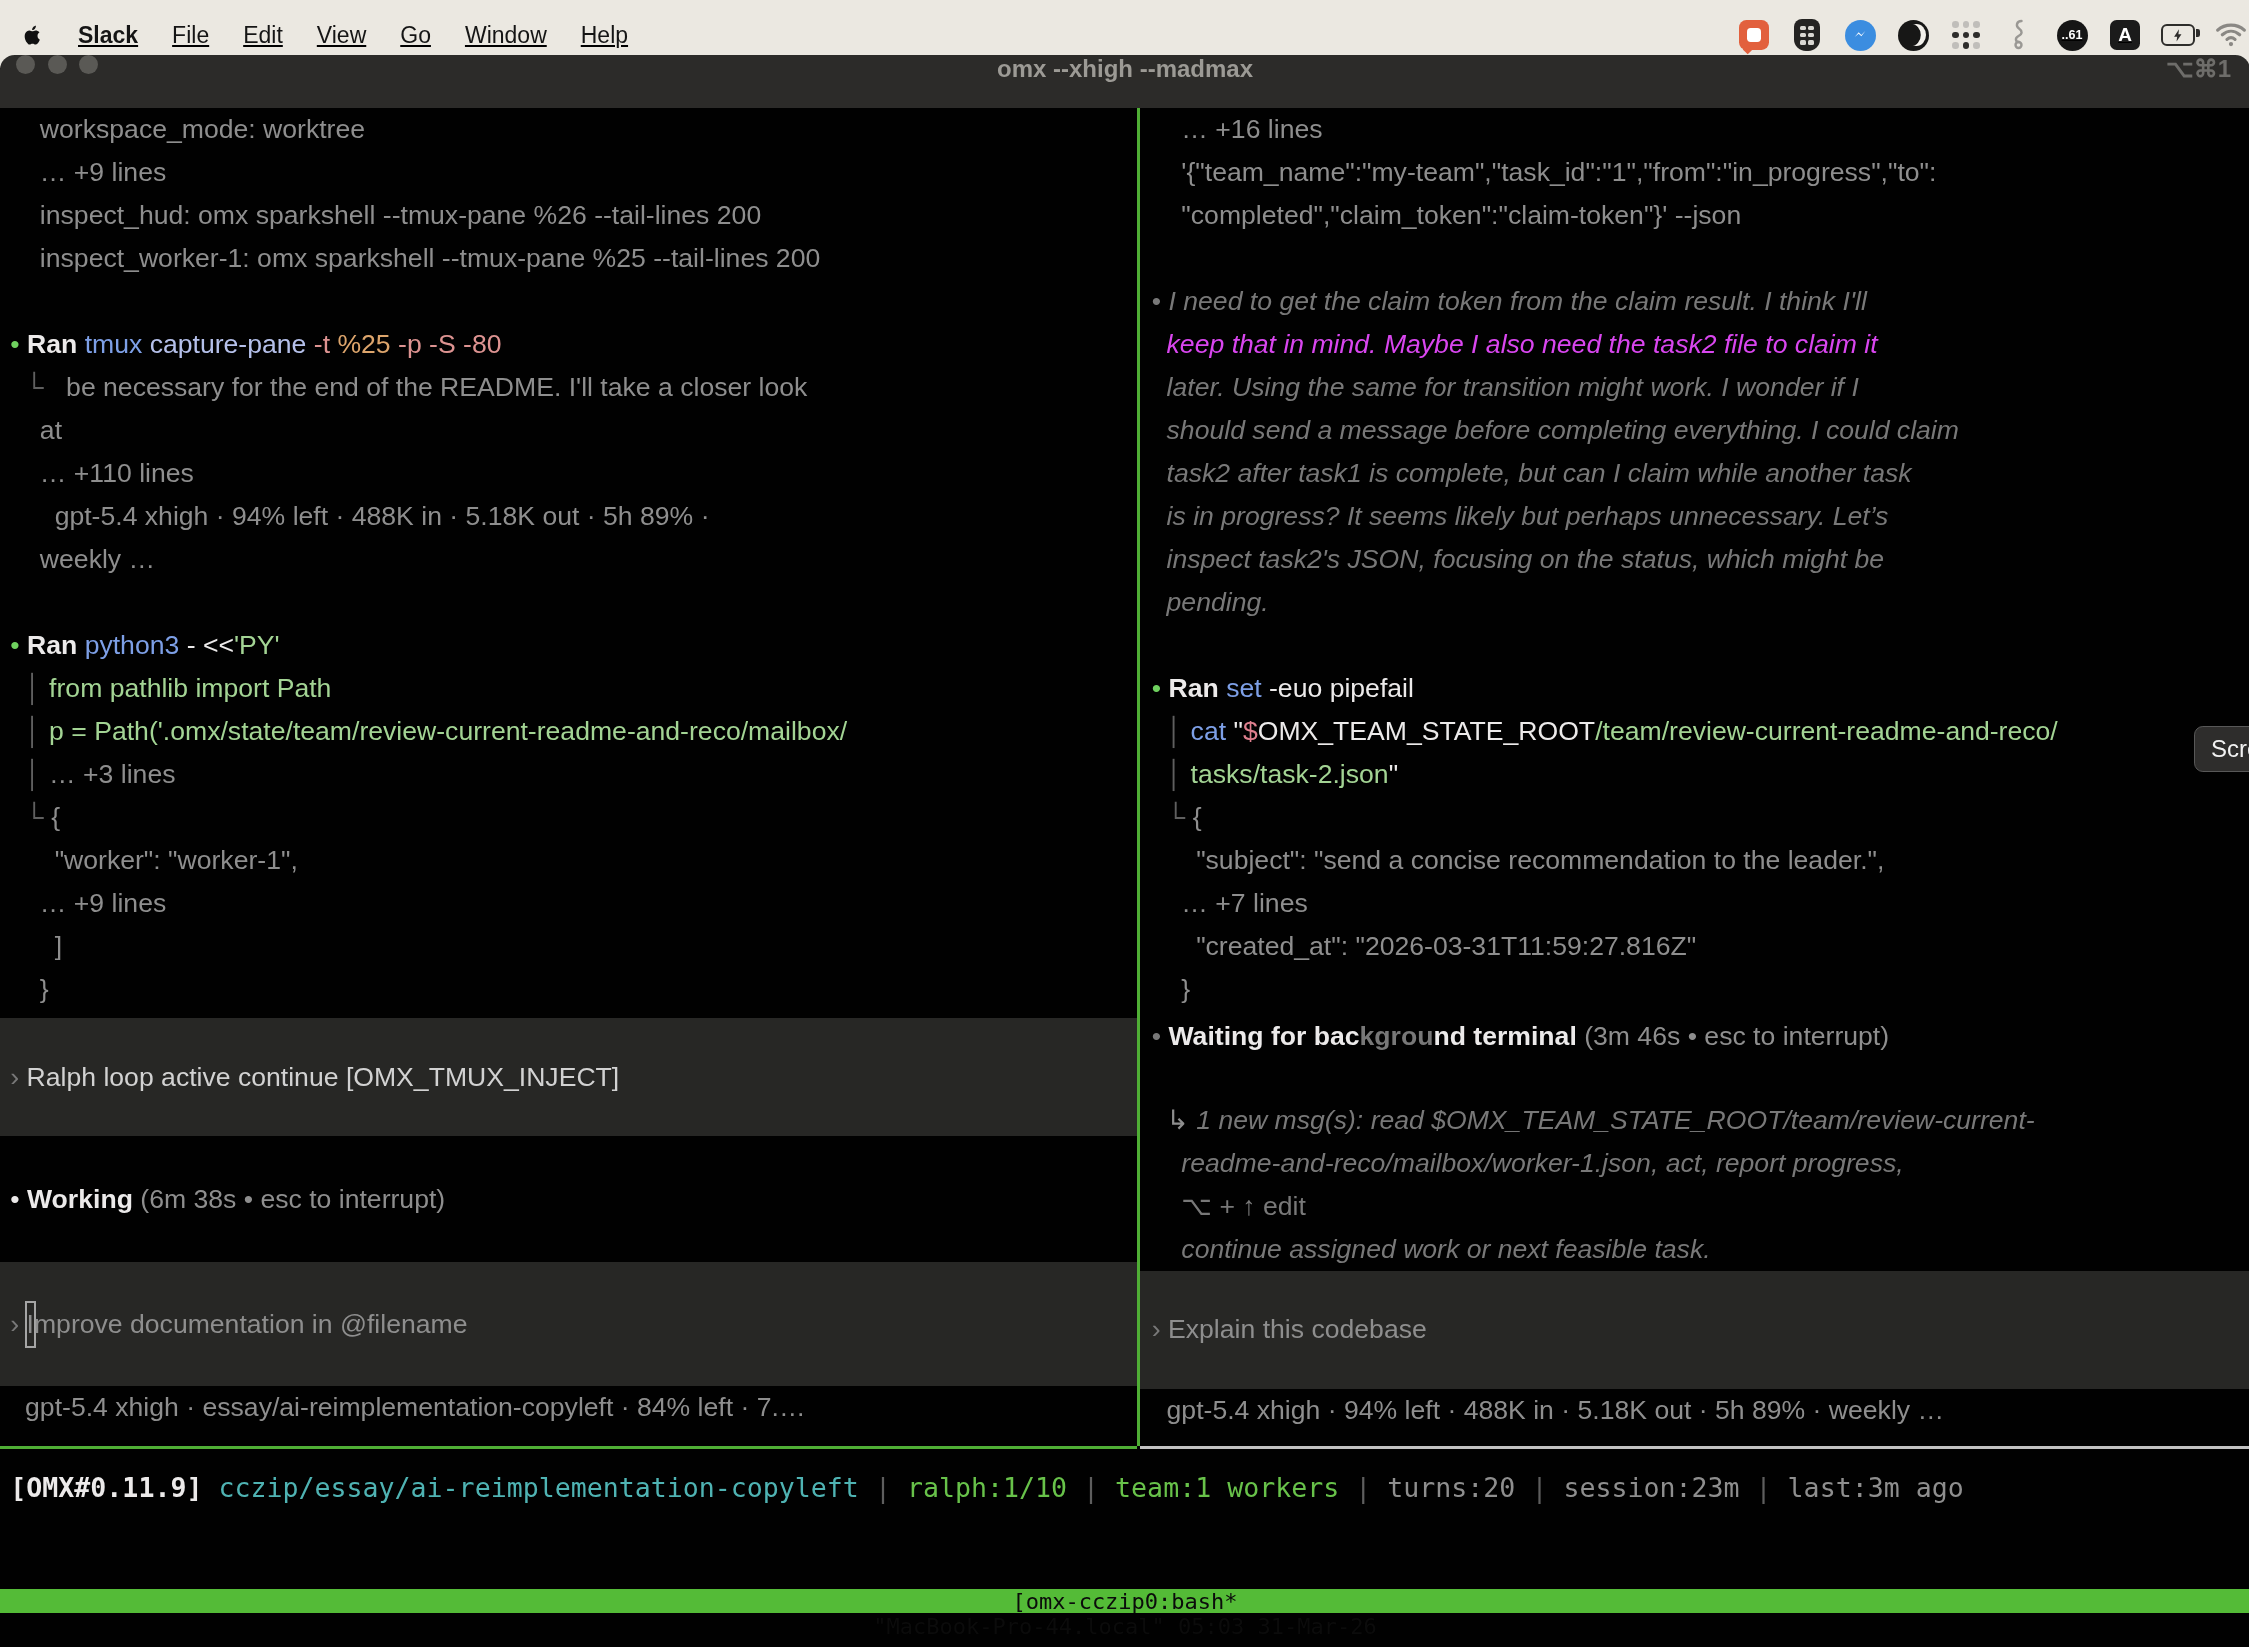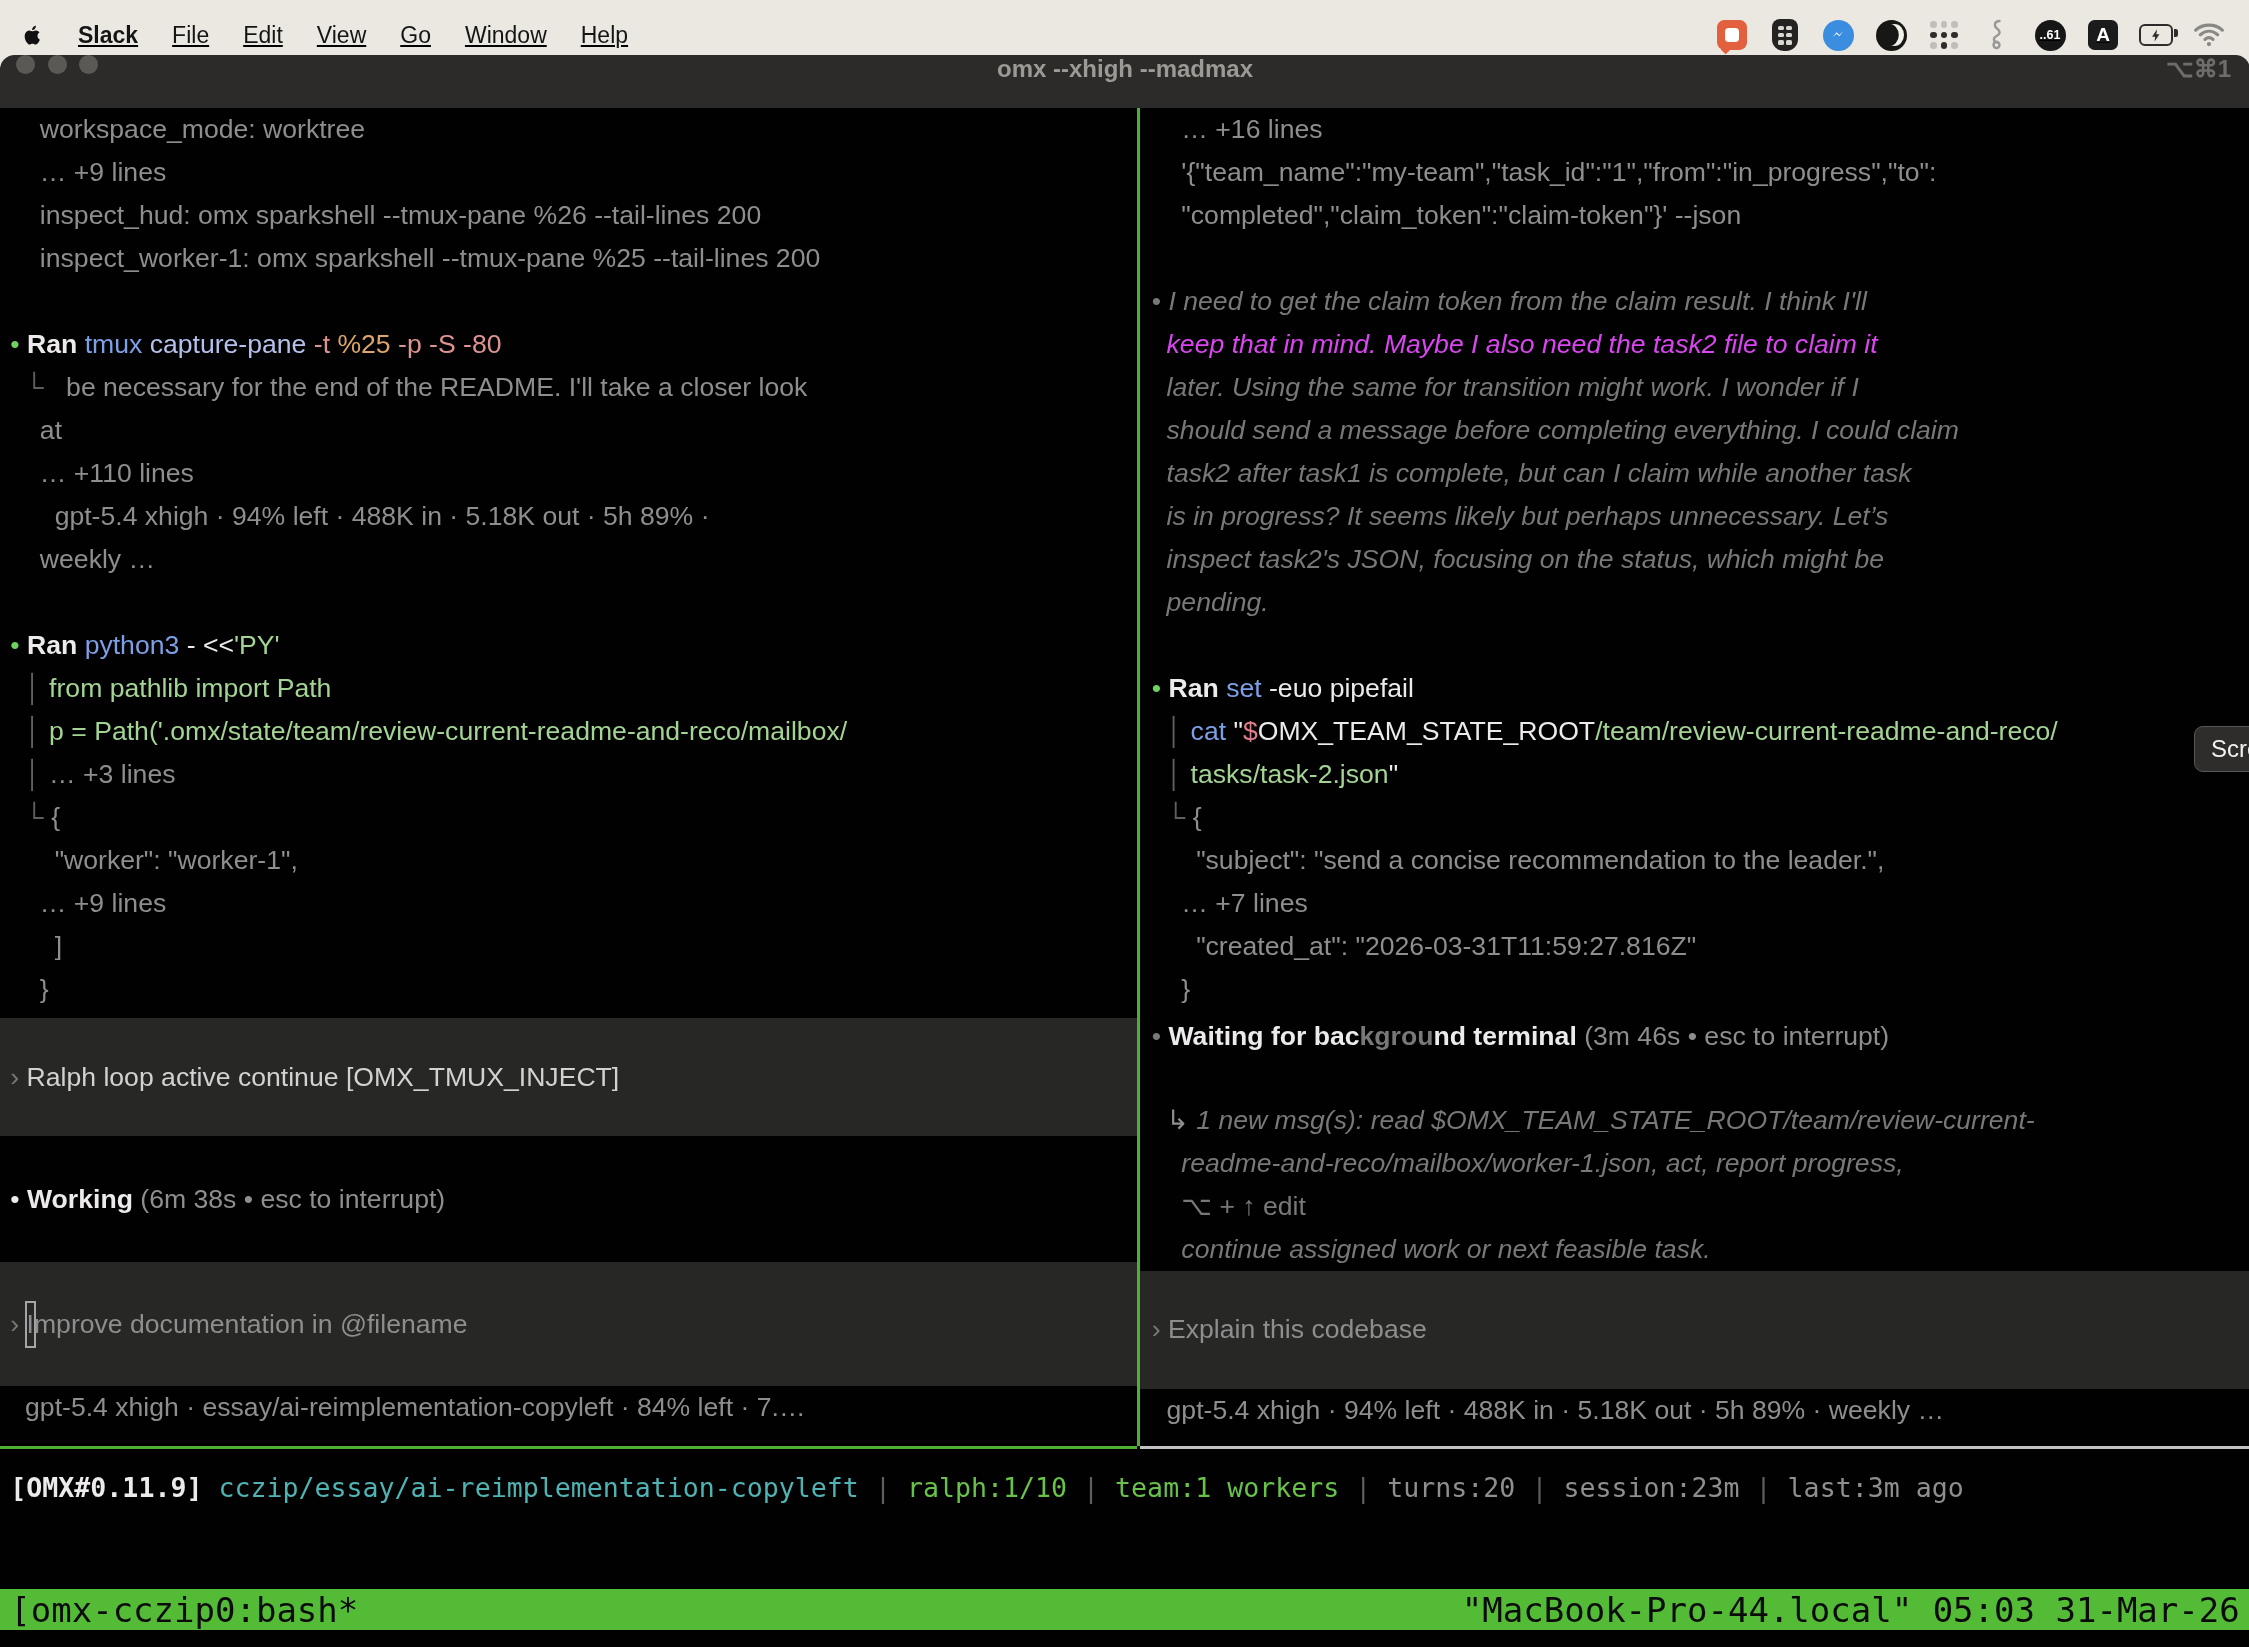--- a/index.html
+++ b/index.html
@@ -4,21 +4,21 @@
 <style>
   html,body{margin:0;padding:0;background:#000;}
   .desktop{position:relative;width:2250px;height:1648px;background:#000;overflow:hidden;font-family:"Liberation Sans",sans-serif;}
   
   .menubar{position:absolute;top:0;left:0;width:100%;height:68px;background:#ebe8e1;display:flex;align-items:flex-start;justify-content:space-between;}
   .menubar-inner{height:70px;display:flex;align-items:center;width:100%;justify-content:space-between;text-decoration:underline;}
   .menu-left{display:flex;align-items:center;gap:34px;padding-left:22px;font-size:23px;color:#151515;}
   .menu-item{cursor:default;}
   .menu-item.bold{font-weight:bold;}
   .apple-logo svg{display:block;}
-  .menu-right{display:flex;align-items:flex-start;gap:19px;padding-right:24px;}
+  .menu-right{display:flex;align-items:flex-start;gap:19px;padding-right:2px;}
   .sicon{width:34px;height:34px;display:flex;align-items:center;justify-content:center;position:relative;}
   .chat-badge{width:29.5px;height:29.5px;background:#e2603d;border-radius:7.4px;position:relative;display:flex;align-items:center;justify-content:center;}
   .chat-badge .inner{width:14.8px;height:14.8px;background:#fff;border-radius:3.7px;}
   .chat-badge .tail{position:absolute;left:5.2px;bottom:-3.7px;width:7.4px;height:7.4px;background:#e2603d;transform:rotate(45deg);}
   .shield{width:26.6px;height:32px;background:#242322;border-radius:8px 8px 11.8px 11.8px;display:flex;align-items:center;justify-content:center;}
   .shield .grid{width:13.3px;height:19px;display:grid;grid-template-columns:1fr 1fr;grid-template-rows:1fr 1fr 1fr;gap:2.2px;}
   .shield .grid i{background:#d9d7d2;border-radius:1.5px;}
   .msgr{width:31px;height:31px;border-radius:50%;background:#3b8de0;display:flex;align-items:center;justify-content:center;}
   .mooncircle{width:31px;height:31px;border-radius:50%;background:#171716;position:relative;overflow:hidden;}
   .mooncircle::after{content:"";position:absolute;right:3px;top:4.4px;width:19px;height:22px;border-radius:50%;box-shadow:-5.2px 0 0 0 #f2f0ea inset;background:transparent;border-radius:50%;}
@@ -41,21 +41,21 @@
   .pane-left{left:0;width:1137px;}
   .pane-right{left:1140px;width:1110px;}
   .divider-v{position:absolute;left:1137px;top:0;width:3px;height:1338px;background:#4fae35;}
   .border-left{position:absolute;left:0;top:1338px;width:1137px;height:3px;background:#4fae35;}
   .border-right{position:absolute;left:1140px;top:1338px;width:1110px;height:3px;background:#c2c2c2;}
   .row{font-family:Liberation Sans, sans-serif;font-size:26.6px;line-height:43px;height:43px;white-space:pre;overflow:hidden;color:#8e8e8e;padding-left:10.3px;}
   .pane-right .row{padding-left:11.8px;}
   .band{display:flex;align-items:center;background:#272725;}
   .cursor{outline:2.2px solid #a5a5a5;outline-offset:0.7px;}
   .hud{position:absolute;left:0;top:1358px;width:2250px;height:43px;font-family:"DejaVu Sans Mono",monospace;font-size:26.6px;line-height:43px;white-space:pre;padding-left:10.3px;overflow:hidden;}
-  .tmuxbar{position:absolute;left:0;top:1481px;width:2250px;height:41px;background:#54bb37;color:#0b0b0b;display:flex;justify-content:space-between;align-items:center;font-family:"DejaVu Sans Mono",monospace;font-size:34px;padding:0 10.3px;box-sizing:border-box;white-space:pre;}
+  .tmuxbar{position:absolute;left:0;top:1481px;width:2250px;height:24px;background:#54bb37;color:#0b0b0b;display:flex;justify-content:space-between;align-items:center;font-family:"DejaVu Sans Mono",monospace;font-size:22px;padding:0 10.3px;box-sizing:border-box;white-space:pre;flex-direction:column;}
   .tooltip{position:absolute;left:2194px;top:618px;width:118px;height:46px;background:#2e2d2c;border:1.5px solid #585858;border-radius:8.9px;color:#f2f2f2;font-size:24px;font-family:"Liberation Sans",sans-serif;display:flex;align-items:center;padding-left:16px;box-sizing:border-box;}
 </style>
 </head>
 <body>
 
 <div class="desktop">
 
   <div class="menubar">
     <div class="menubar-inner">
       <div class="menu-left" id="menu-left">

